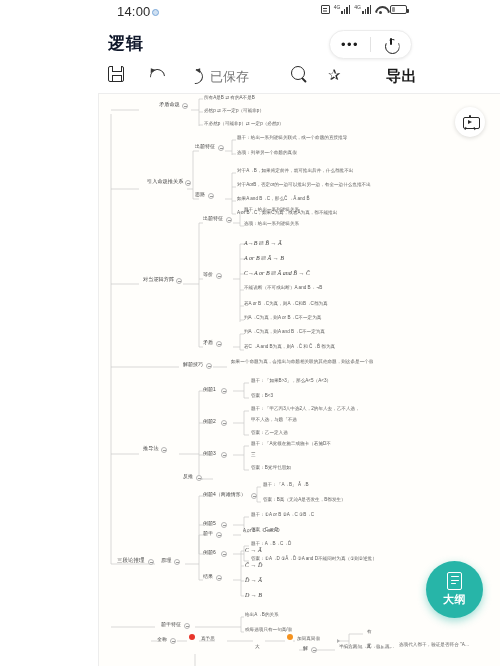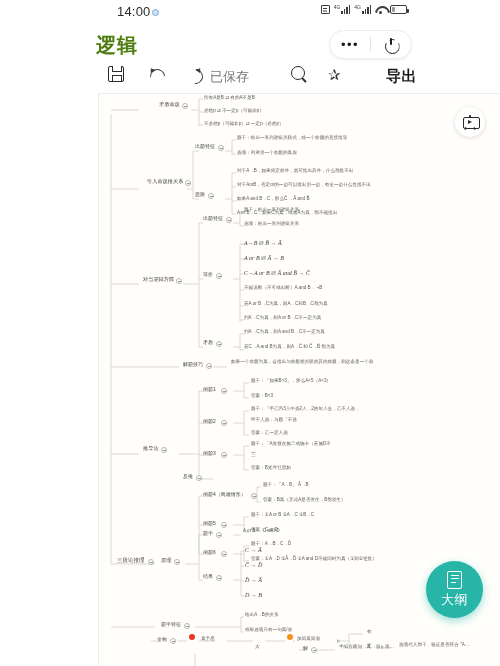--- a/index.html
+++ b/index.html
@@ -75,22 +75,22 @@
     position:absolute; left:1px; top:1px; bottom:1px;
     width:3px; background:#9a9a9a; border-radius:1px;
   }
 
   
   .app-header {
     position: absolute; left: 0; top: 26px;
     width: 500px; height: 36px;
   }
   .doc-title {
-    position: absolute; left: 96px; top: 6px;
-    font-size: 20px; font-weight: bold; color: #4d7c0f;
+    position: absolute; left: 108px; top: 6px;
+    font-size: 17px; font-weight: bold; color: #0f172a;
     letter-spacing: 1px;
   }
   .header-pill {
     position: absolute; right: 88px; top: 4px;
     width: 83px; height: 29px;
     border-radius: 15px;
     background: #ffffff;
     border: 1px solid #ececec;
     box-shadow: 0 1px 3px rgba(0,0,0,0.07);
     display: flex; align-items: center;
@@ -271,21 +271,21 @@
     width: 15px; height: 18px;
     border: 1.6px solid #ffffff; border-radius: 2px;
     position: relative; margin-bottom: 2px;
   }
   .fab-doc span{
     position:absolute; left:2.5px; height:1.3px; background:#ffffff; border-radius:1px;
   }
   .fab-doc span:nth-child(1){ top:3px; width:8px; }
   .fab-doc span:nth-child(2){ top:6.5px; width:8px; }
   .fab-doc span:nth-child(3){ top:10px; width:5px; }
-  .fab-label { font-size: 13px; color: #ffffff; letter-spacing: .5px; }
+  .fab-label { font-size: 11px; color: #ffffff; letter-spacing: .5px; font-weight: bold; }
 </style>
 </head>
 <body>
 
 <div class="status-bar">
   <div class="status-time">14:00</div>
   <div class="status-dot-icon"></div>
   <div class="status-right">
     <div class="sim-box"></div>
     <div class="sig-ico">

